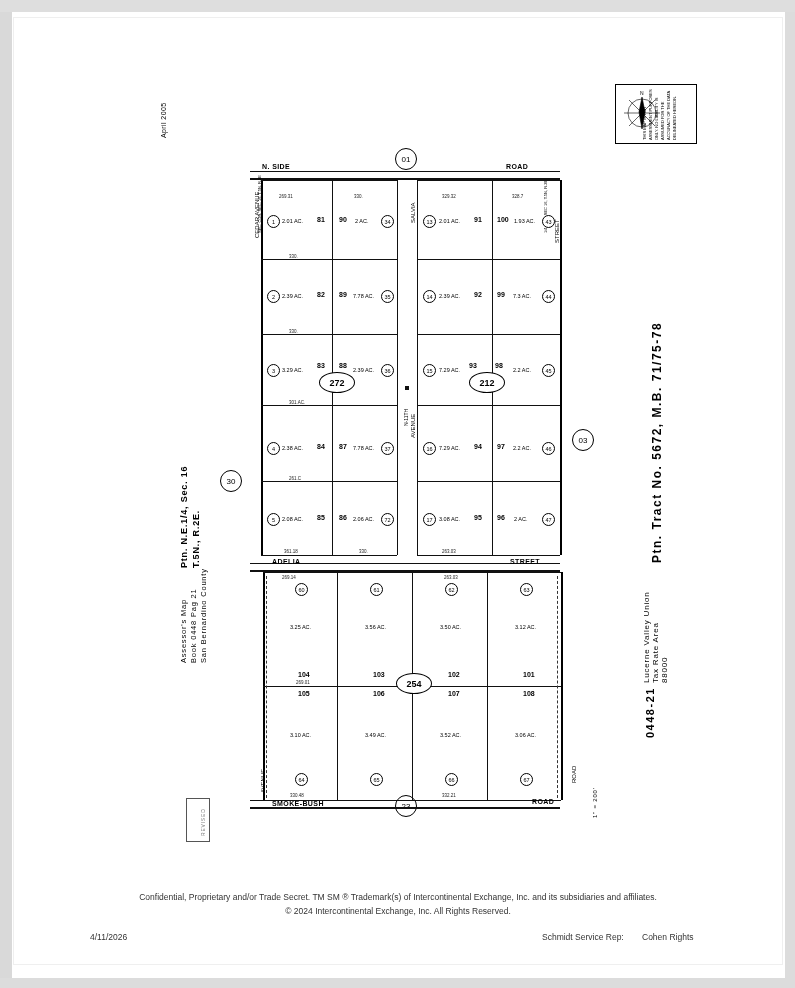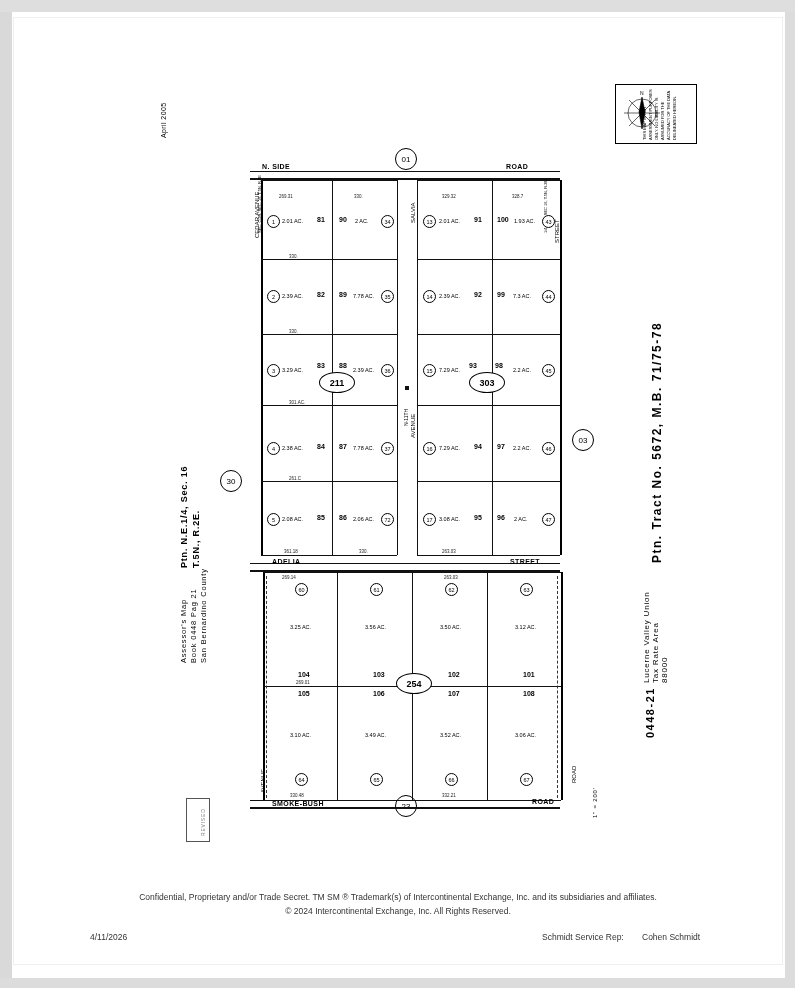--- a/index.html
+++ b/index.html
@@ -197,21 +197,21 @@
 
       <div class="circ circ-sm" style="left:253px; top:346px;">3</div>
       <div class="acre" style="left:268px; top:349px;">3.29 AC.</div>
       <div class="parcel-no" style="left:303px; top:344px;">83</div>
       <div class="dim" style="left:275px; top:382px;">301.AC.</div>
 
       <div class="parcel-no" style="left:325px; top:344px;">88</div>
       <div class="acre" style="left:339px; top:349px;">2.39 AC.</div>
       <div class="circ circ-sm" style="left:367px; top:346px;">36</div>
 
-      <div class="ellipse" style="left:305px; top:354px;">211</div>
+      <div class="ellipse" style="left:305px; top:354px;">272</div>
 
       <div class="circ circ-sm" style="left:253px; top:424px;">4</div>
       <div class="acre" style="left:268px; top:427px;">2.38 AC.</div>
       <div class="parcel-no" style="left:303px; top:425px;">84</div>
       <div class="dim" style="left:275px; top:458px;">261.C</div>
 
       <div class="parcel-no" style="left:325px; top:425px;">87</div>
       <div class="acre" style="left:339px; top:427px;">7.78 AC.</div>
       <div class="circ circ-sm" style="left:367px; top:424px;">37</div>
 
@@ -244,21 +244,21 @@
       <div class="circ circ-sm" style="left:528px; top:272px;">44</div>
 
       <div class="circ circ-sm" style="left:409px; top:346px;">15</div>
       <div class="acre" style="left:425px; top:349px;">7.29 AC.</div>
       <div class="parcel-no" style="left:455px; top:344px;">93</div>
 
       <div class="parcel-no" style="left:481px; top:344px;">98</div>
       <div class="acre" style="left:499px; top:349px;">2.2 AC.</div>
       <div class="circ circ-sm" style="left:528px; top:346px;">45</div>
 
-      <div class="ellipse" style="left:455px; top:354px;">303</div>
+      <div class="ellipse" style="left:455px; top:354px;">212</div>
 
       <div class="circ circ-sm" style="left:409px; top:424px;">16</div>
       <div class="acre" style="left:425px; top:427px;">7.29 AC.</div>
       <div class="parcel-no" style="left:460px; top:425px;">94</div>
 
       <div class="parcel-no" style="left:483px; top:425px;">97</div>
       <div class="acre" style="left:499px; top:427px;">2.2 AC.</div>
       <div class="circ circ-sm" style="left:528px; top:424px;">46</div>
 
       <div class="circ circ-sm" style="left:409px; top:495px;">17</div>
@@ -351,17 +351,17 @@
       <div class="small-box" style="left:172px; top:780px; width:22px; height:42px;"></div>
       <div class="side-sub" style="left:186px; top:818px; font-size:5px; color:#777;">REVISED</div>
 
     </div>
 
     <div class="footer">
       <div class="footer-line1" style="bottom:62px;">Confidential, Proprietary and/or Trade Secret.  TM SM ® Trademark(s) of Intercontinental Exchange, Inc. and its subsidiaries and affiliates.</div>
       <div class="footer-line2" style="bottom:48px;">© 2024 Intercontinental Exchange, Inc. All Rights Reserved.</div>
       <div class="footer-date" style="left:76px; bottom:22px;">4/11/2026</div>
       <div class="footer-rep" style="left:528px; bottom:22px;">Schmidt Service Rep:</div>
-      <div class="footer-rep" style="left:628px; bottom:22px;">Cohen Schmidt</div>
+      <div class="footer-rep" style="left:628px; bottom:22px;">Cohen Rights</div>
     </div>
 
   </div>
 </div>
 
 </body></html>

